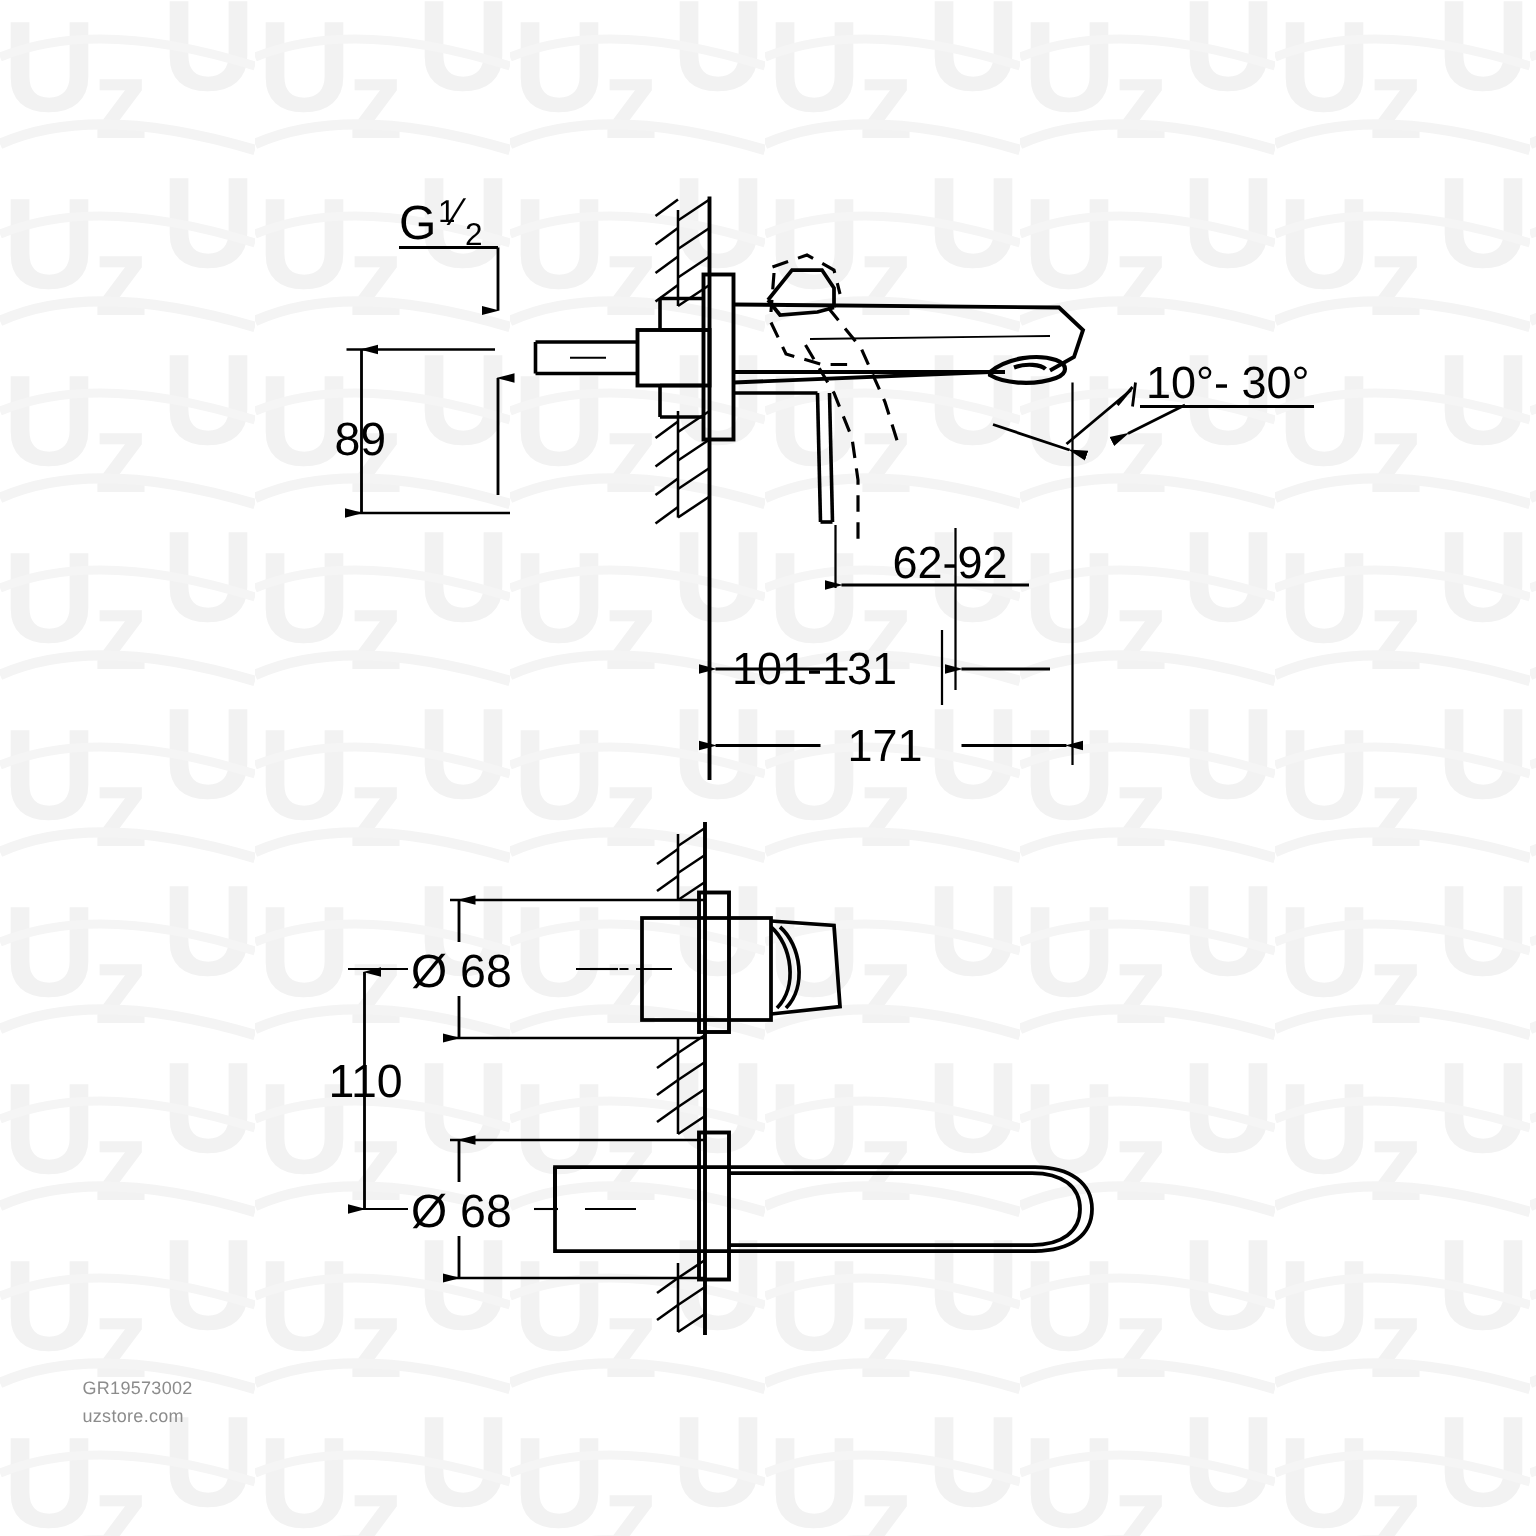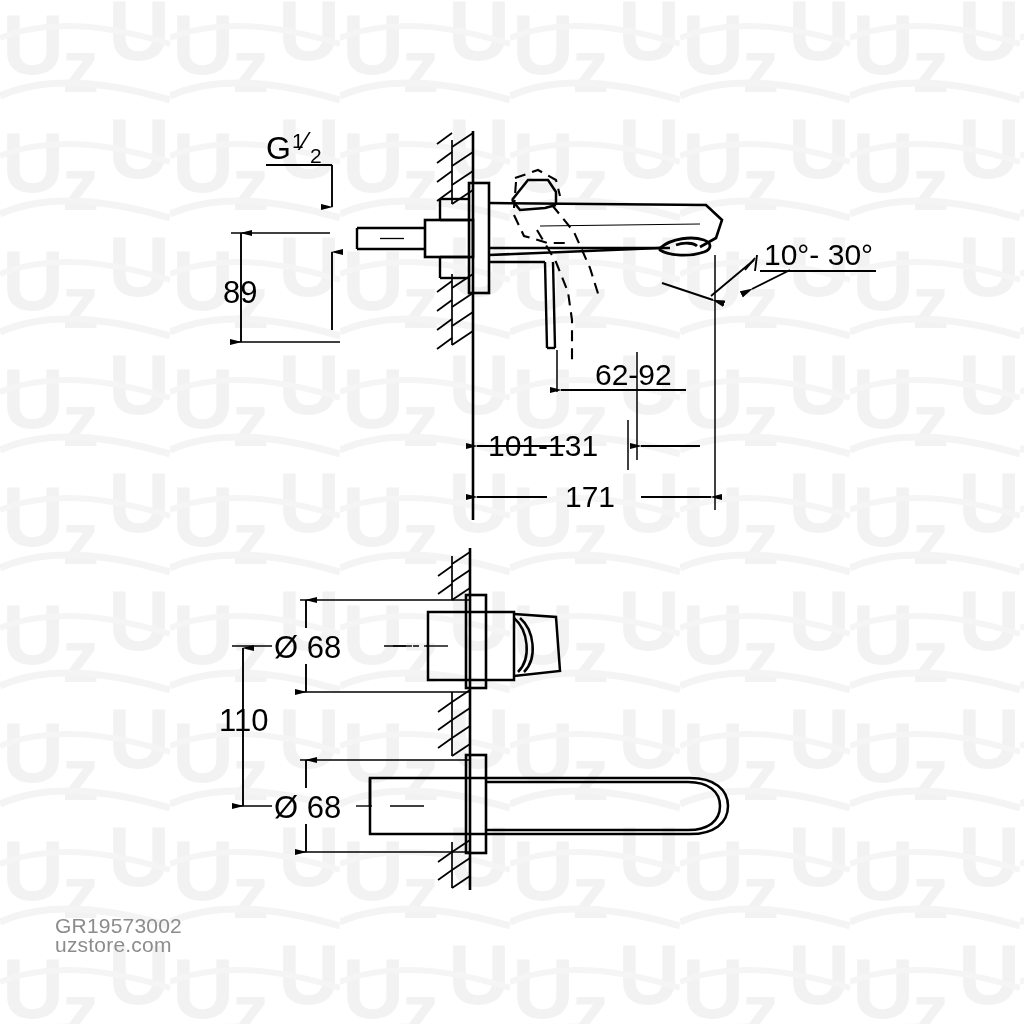--- a/index.html
+++ b/index.html
@@ -33,21 +33,21 @@
     position: absolute;
     left: 0; top: 0;
     width: 1024px;
     height: 1024px;
   }
   #footer {
     position: absolute;
     left: 55px;
     top: 916px;
     font-family: "Liberation Sans", sans-serif;
-    font-size: 21px;
+    font-size: 12px;
     line-height: 19px;
     color: #8c8c8c;
     letter-spacing: 0.2px;
   }
   #footer div { white-space: pre; }
   .wm-text {
     font-family: "Liberation Sans", sans-serif;
     font-weight: bold;
     fill: #f2f2f2;
   }

